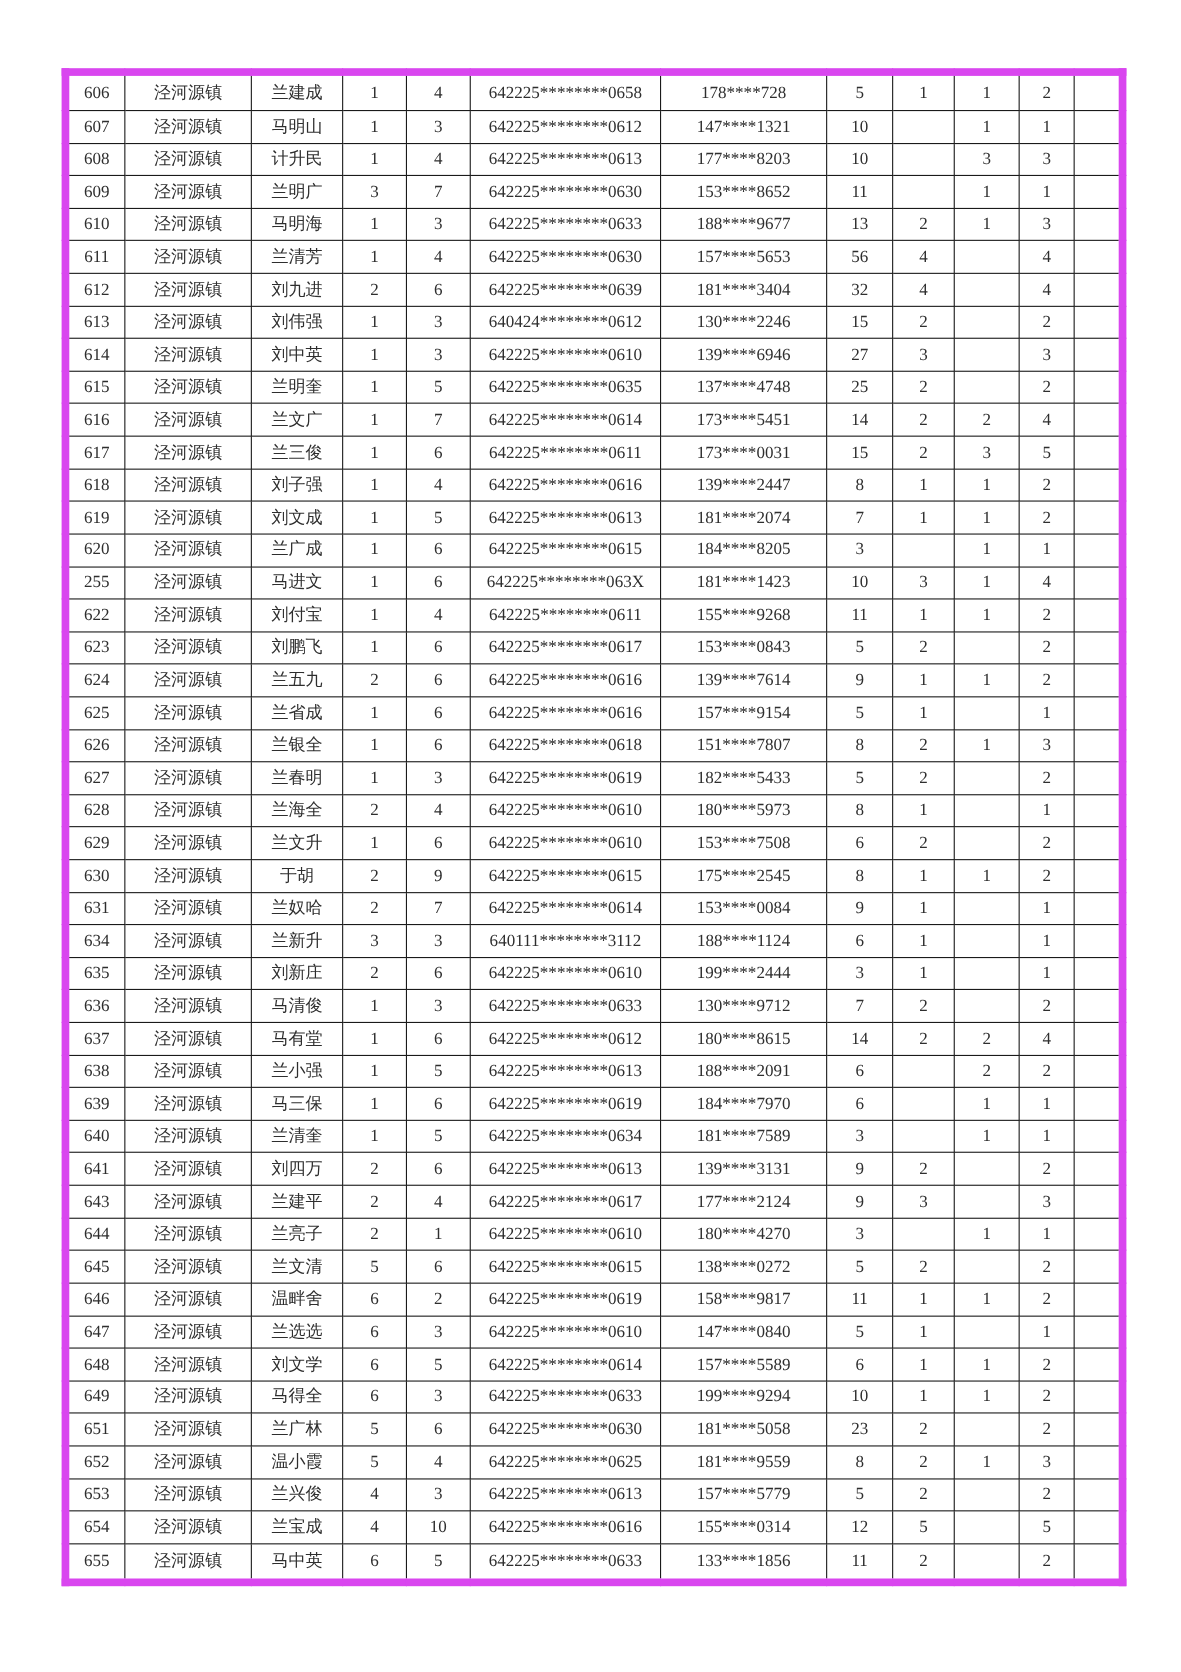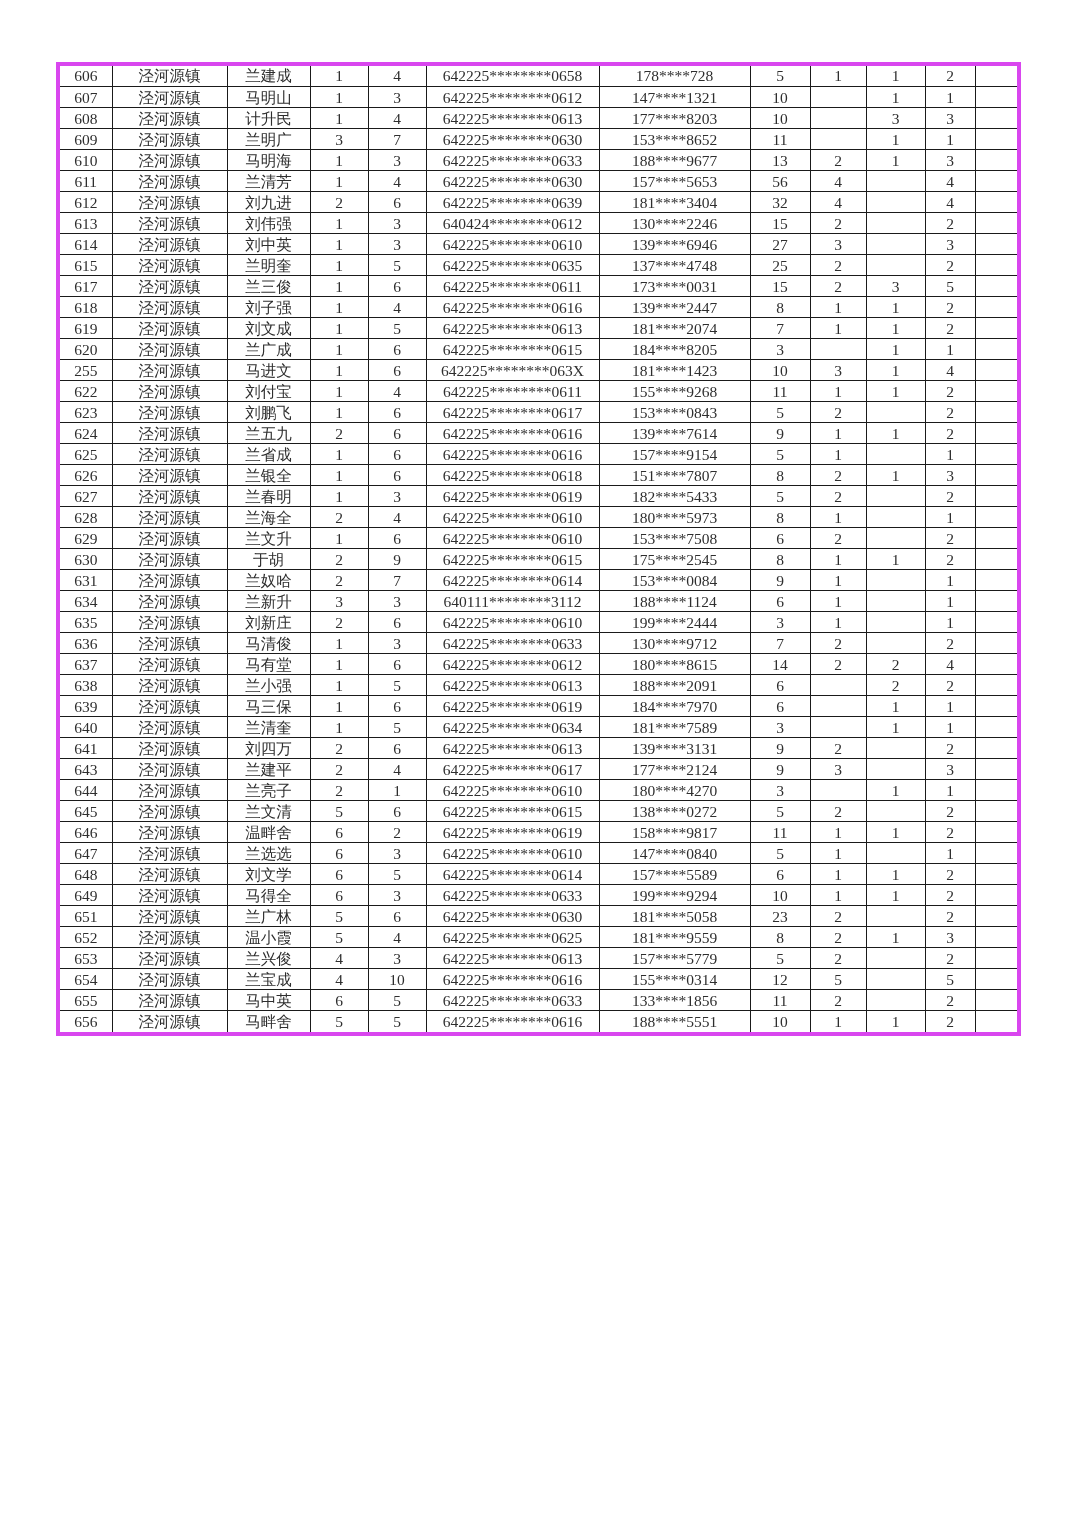--- a/index.html
+++ b/index.html
@@ -13,24 +13,24 @@
     height: 1520px;
     background: #ffffff;
     overflow: hidden;
     font-family: "Liberation Serif", "DejaVu Serif", serif;
   }
   table.roster {
     position: absolute;
     left: 56px;
     top: 62px;
     width: 961px;
-    height: 974px;
+    height: 1380px;
     border-collapse: collapse;
     table-layout: fixed;
-    border: 4px solid #d946ef;
+    border: 7px solid #d946ef;
   }
   table.roster td {
     border: 1px solid #1a1a1a;
     padding: 0 2px;
     text-align: center;
     vertical-align: middle;
     font-size: 15.5px;
     color: #2e2e2e;
     white-space: nowrap;
     overflow: hidden;
@@ -204,20 +204,34 @@
           <td>5</td>
           <td>642225********0635</td>
           <td>137****4748</td>
           <td>25</td>
           <td>2</td>
           <td></td>
           <td>2</td>
           <td></td>
         </tr>
         <tr>
+          <td>616</td>
+          <td>泾河源镇</td>
+          <td>兰文广</td>
+          <td>1</td>
+          <td>7</td>
+          <td>642225********0614</td>
+          <td>173****5451</td>
+          <td>14</td>
+          <td>2</td>
+          <td>2</td>
+          <td>4</td>
+          <td></td>
+        </tr>
+        <tr>
           <td>617</td>
           <td>泾河源镇</td>
           <td>兰三俊</td>
           <td>1</td>
           <td>6</td>
           <td>642225********0611</td>
           <td>173****0031</td>
           <td>15</td>
           <td>2</td>
           <td>3</td>
@@ -690,32 +704,18 @@
           <td>655</td>
           <td>泾河源镇</td>
           <td>马中英</td>
           <td>6</td>
           <td>5</td>
           <td>642225********0633</td>
           <td>133****1856</td>
           <td>11</td>
           <td>2</td>
           <td></td>
-          <td>2</td>
-          <td></td>
-        </tr>
-        <tr>
-          <td>656</td>
-          <td>泾河源镇</td>
-          <td>马畔舍</td>
-          <td>5</td>
-          <td>5</td>
-          <td>642225********0616</td>
-          <td>188****5551</td>
-          <td>10</td>
-          <td>1</td>
-          <td>1</td>
           <td>2</td>
           <td></td>
         </tr>
       </tbody>
   </table>
 </div>
 
 </body></html>

